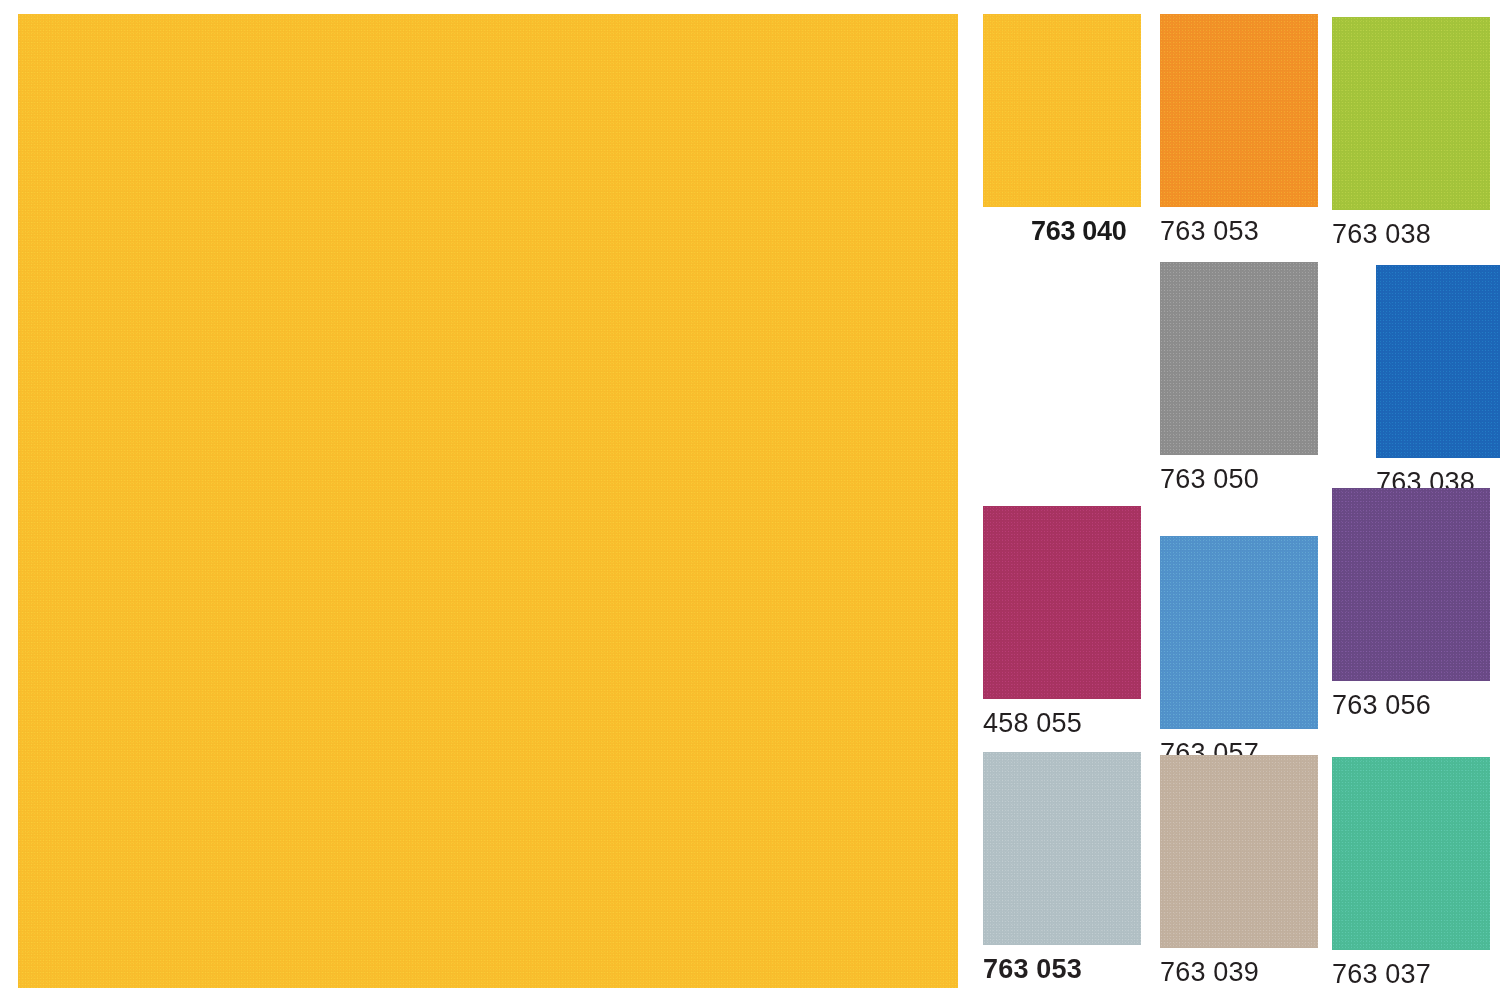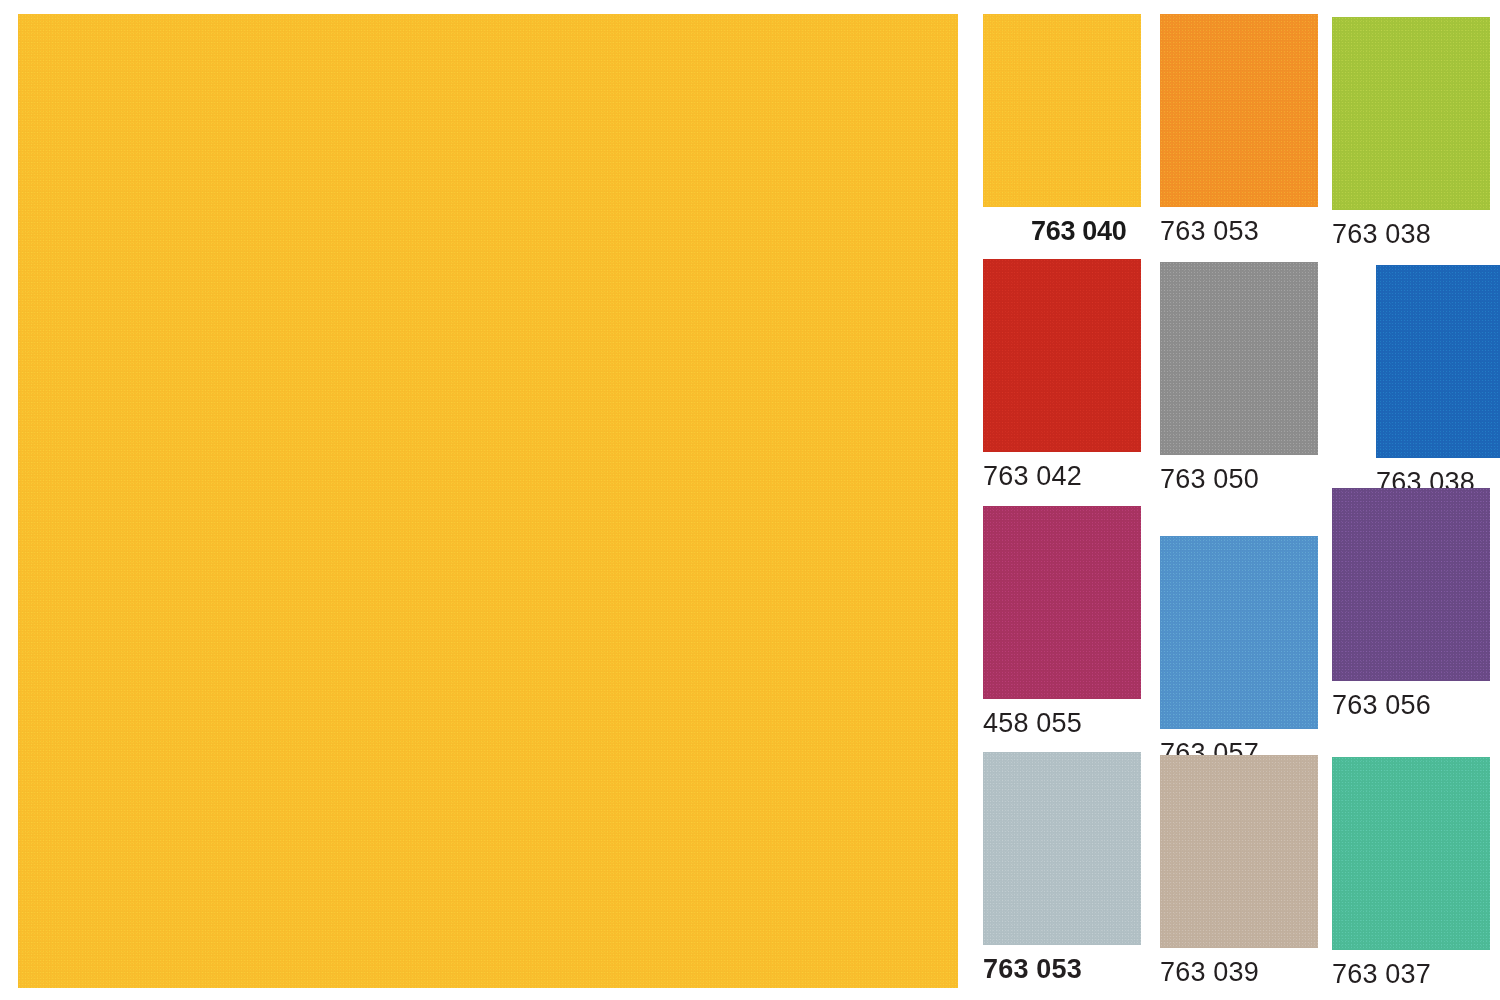--- a/index.html
+++ b/index.html
@@ -148,27 +148,20 @@
     </div>
 
     <div class="cell r0 col-2">
       <div class="chip" style="background-color: rgb(165, 198, 59);">
         <div class="tex"></div>
         <div class="tex2"></div>
       </div>
       <span class="code">763 038</span>
     </div>
 
-    <div class="cell r1 col-0">
-      <div class="chip" style="background-color: rgb(202, 40, 29);">
-        <div class="tex"></div>
-        <div class="tex2"></div>
-      </div>
-      <span class="code">763 042</span>
-    </div>
 
     <div class="cell r1 col-1">
       <div class="chip" style="background-color: rgb(142, 142, 142);">
         <div class="tex"></div>
         <div class="tex2"></div>
       </div>
       <span class="code">763 050</span>
     </div>
 
     <div class="cell r1 col-2">

